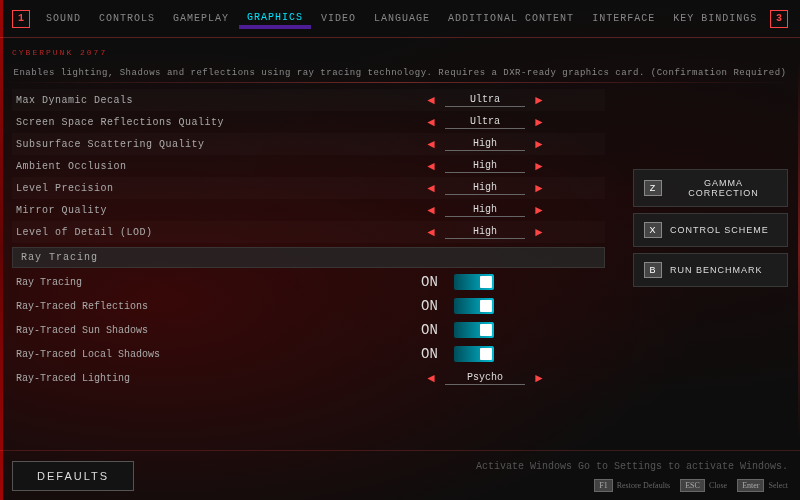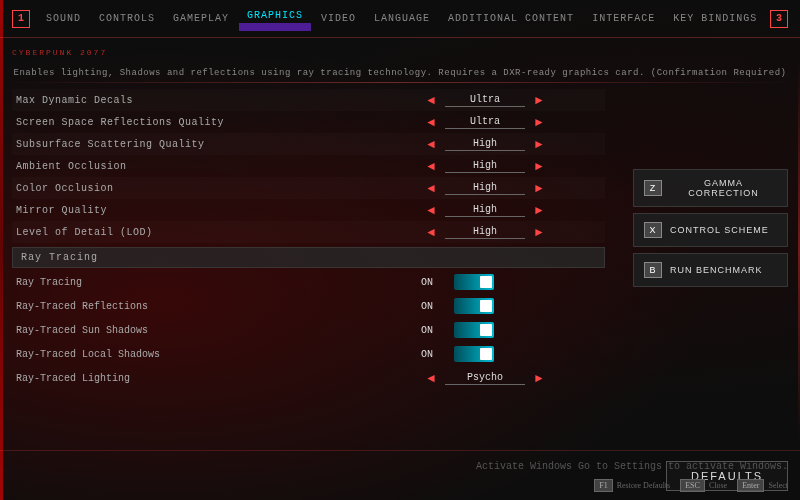--- a/index.html
+++ b/index.html
@@ -49,21 +49,21 @@
     .nav-item {
       color: #888;
       font-size: 10px;
       letter-spacing: 1px;
       padding: 4px 8px;
       cursor: pointer;
       text-transform: uppercase;
     }
     .nav-item.active {
       color: #00e5ff;
-      border-bottom: 8px solid #4c1d95;
+      border-bottom: 4px solid #4c1d95;
       padding-bottom: 2px;
     }
     .nav-right {
       margin-left: auto;
       display: flex;
       align-items: center;
       gap: 6px;
     }
     .nav-badge-right {
       width: 18px;
@@ -169,21 +169,21 @@
       flex: 1;
     }
     .toggle-area {
       display: flex;
       align-items: center;
       gap: 8px;
       min-width: 180px;
     }
     .on-text {
       color: #ddd;
-      font-size: 10px;
+      font-size: 14px;
       min-width: 25px;
     }
     .toggle-switch {
       width: 40px;
       height: 16px;
       background: #00bcd4;
       border-radius: 2px;
       position: relative;
       cursor: pointer;
     }
@@ -240,21 +240,21 @@
     
     .bottom-bar {
       position: absolute;
       bottom: 0;
       left: 0;
       right: 0;
       height: 50px;
       border-top: 1px solid rgba(255,80,80,0.2);
       display: flex;
       align-items: center;
-      justify-content: flex-end;
+      justify-content: flex-start;
       padding: 17px 12px;
     }
     .defaults-btn {
       background: rgba(20,20,20,0.9);
       border: 1px solid rgba(150,150,150,0.5);
       color: #ddd;
       font-size: 11px;
       letter-spacing: 2px;
       padding: 8px 24px;
       cursor: pointer;
@@ -384,21 +384,21 @@
       <div class="setting-row">
         <span class="setting-label">Ambient Occlusion</span>
         <div class="setting-control">
           <button class="arrow-btn">◄</button>
           <span class="setting-value">High</span>
           <button class="arrow-btn">►</button>
         </div>
       </div>
 
       <div class="setting-row">
-        <span class="setting-label">Color Occlusion</span>
+        <span class="setting-label">Level Precision</span>
         <div class="setting-control">
           <button class="arrow-btn">◄</button>
           <span class="setting-value">High</span>
           <button class="arrow-btn">►</button>
         </div>
       </div>
 
       <div class="setting-row">
         <span class="setting-label">Mirror Quality</span>
         <div class="setting-control">

